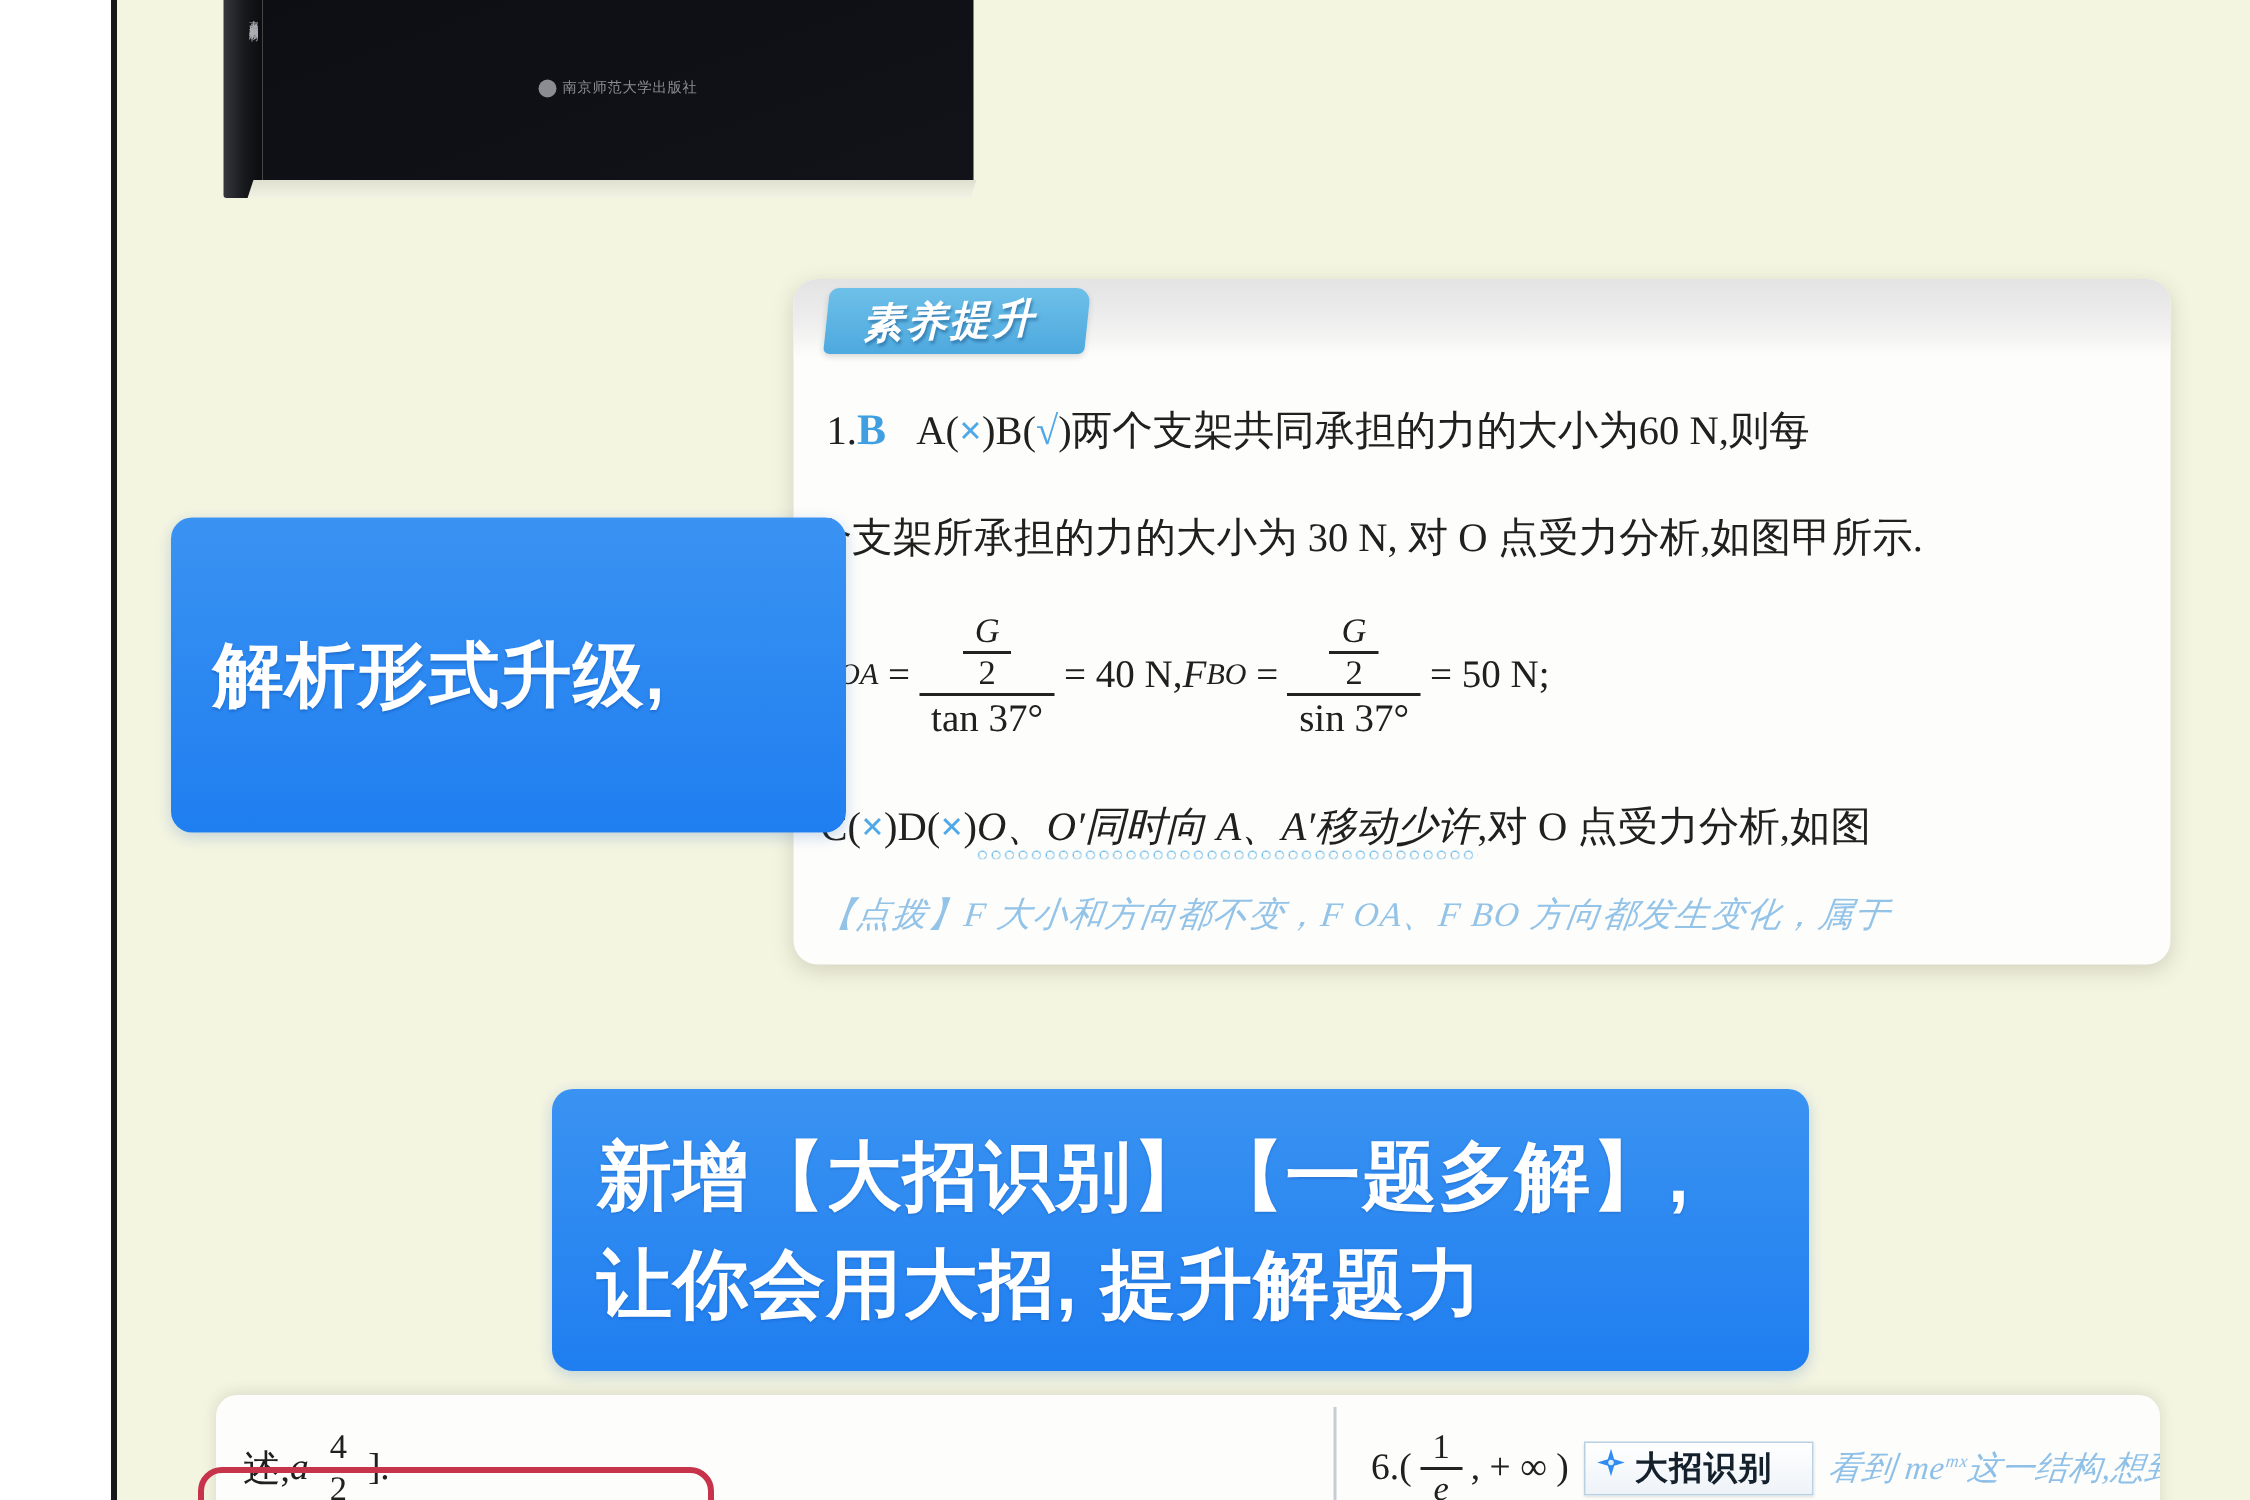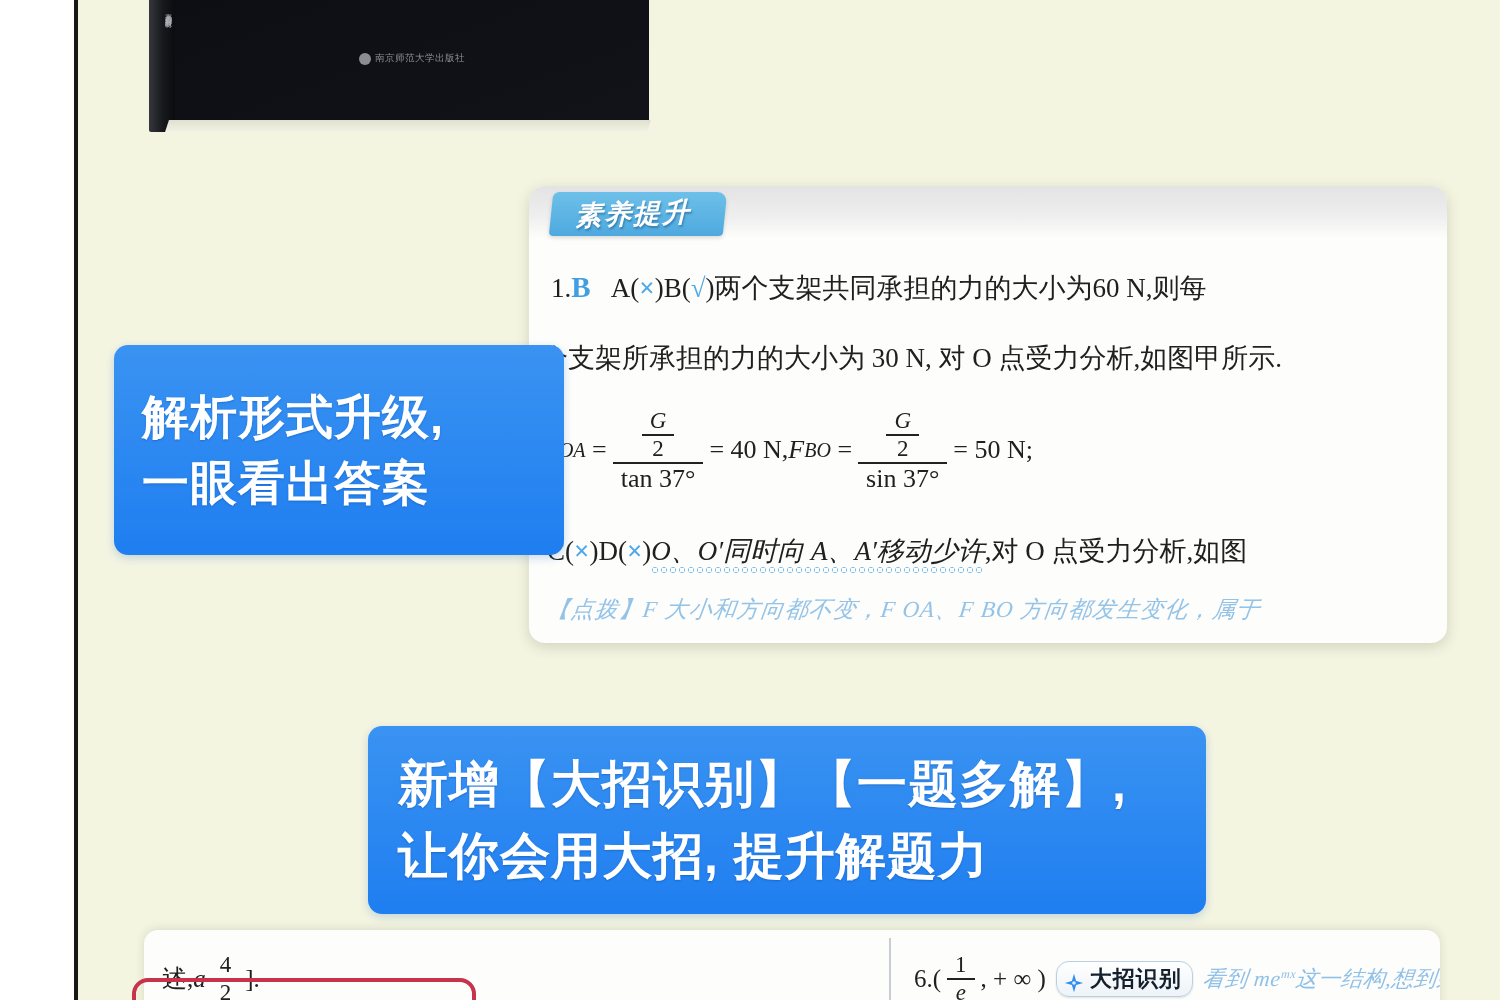--- a/index.html
+++ b/index.html
@@ -289,26 +289,26 @@
     top: 978px;
     width: 344px;
     height: 60px;
     border: 4px solid #c6334a;
     border-radius: 16px;
     box-sizing: border-box;
     background: transparent;
   }
   .dazhao-badge {
     display: inline-flex;
-    align-items: flex-end;
+    align-items: flex-start;
     gap: 5px;
     background: linear-gradient(180deg,#ffffff 0%,#eef3f8 100%);
     border: 1px solid #b9cfe2;
-    border-radius: 13px;
-    padding: 2px 10px 2px 6px;
+    border-radius: 0;
+    padding: 2px 26px 2px 6px;
     margin: 0 10px;
     box-shadow: 0 1px 2px rgba(0,0,0,.12);
   }
   .dazhao-badge .label {
     font-family: "Liberation Sans","DejaVu Sans",sans-serif;
     font-size: 22px;
     font-weight: bold;
     color: #14202c;
     letter-spacing: 1px;
   }
@@ -395,21 +395,20 @@
       <div class="phys-line l3">
         <span>C(</span><span class="ansmark">×</span><span>)D(</span><span class="ansmark">×</span><span>)</span><span class="it wavy">O、O′同时向 A、A′移动少许</span><span>,对 O 点受力分析,如图</span>
       </div>
 
       <div class="hand-note">【点拨】F 大小和方向都不变，F OA、F BO 方向都发生变化，属于</div>
     </div>
   </div>
 
   <div class="callout callout-1">
     <div class="cl">解析形式升级,</div>
-    <div class="cl">一眼看出答案</div>
   </div>
 
   <div class="callout callout-2">
     <div class="cl">新增【大招识别】【一题多解】,</div>
     <div class="cl">让你会用大招, 提升解题力</div>
   </div>
 
   <div class="card-bottom">
     <div class="divider"></div>
 

